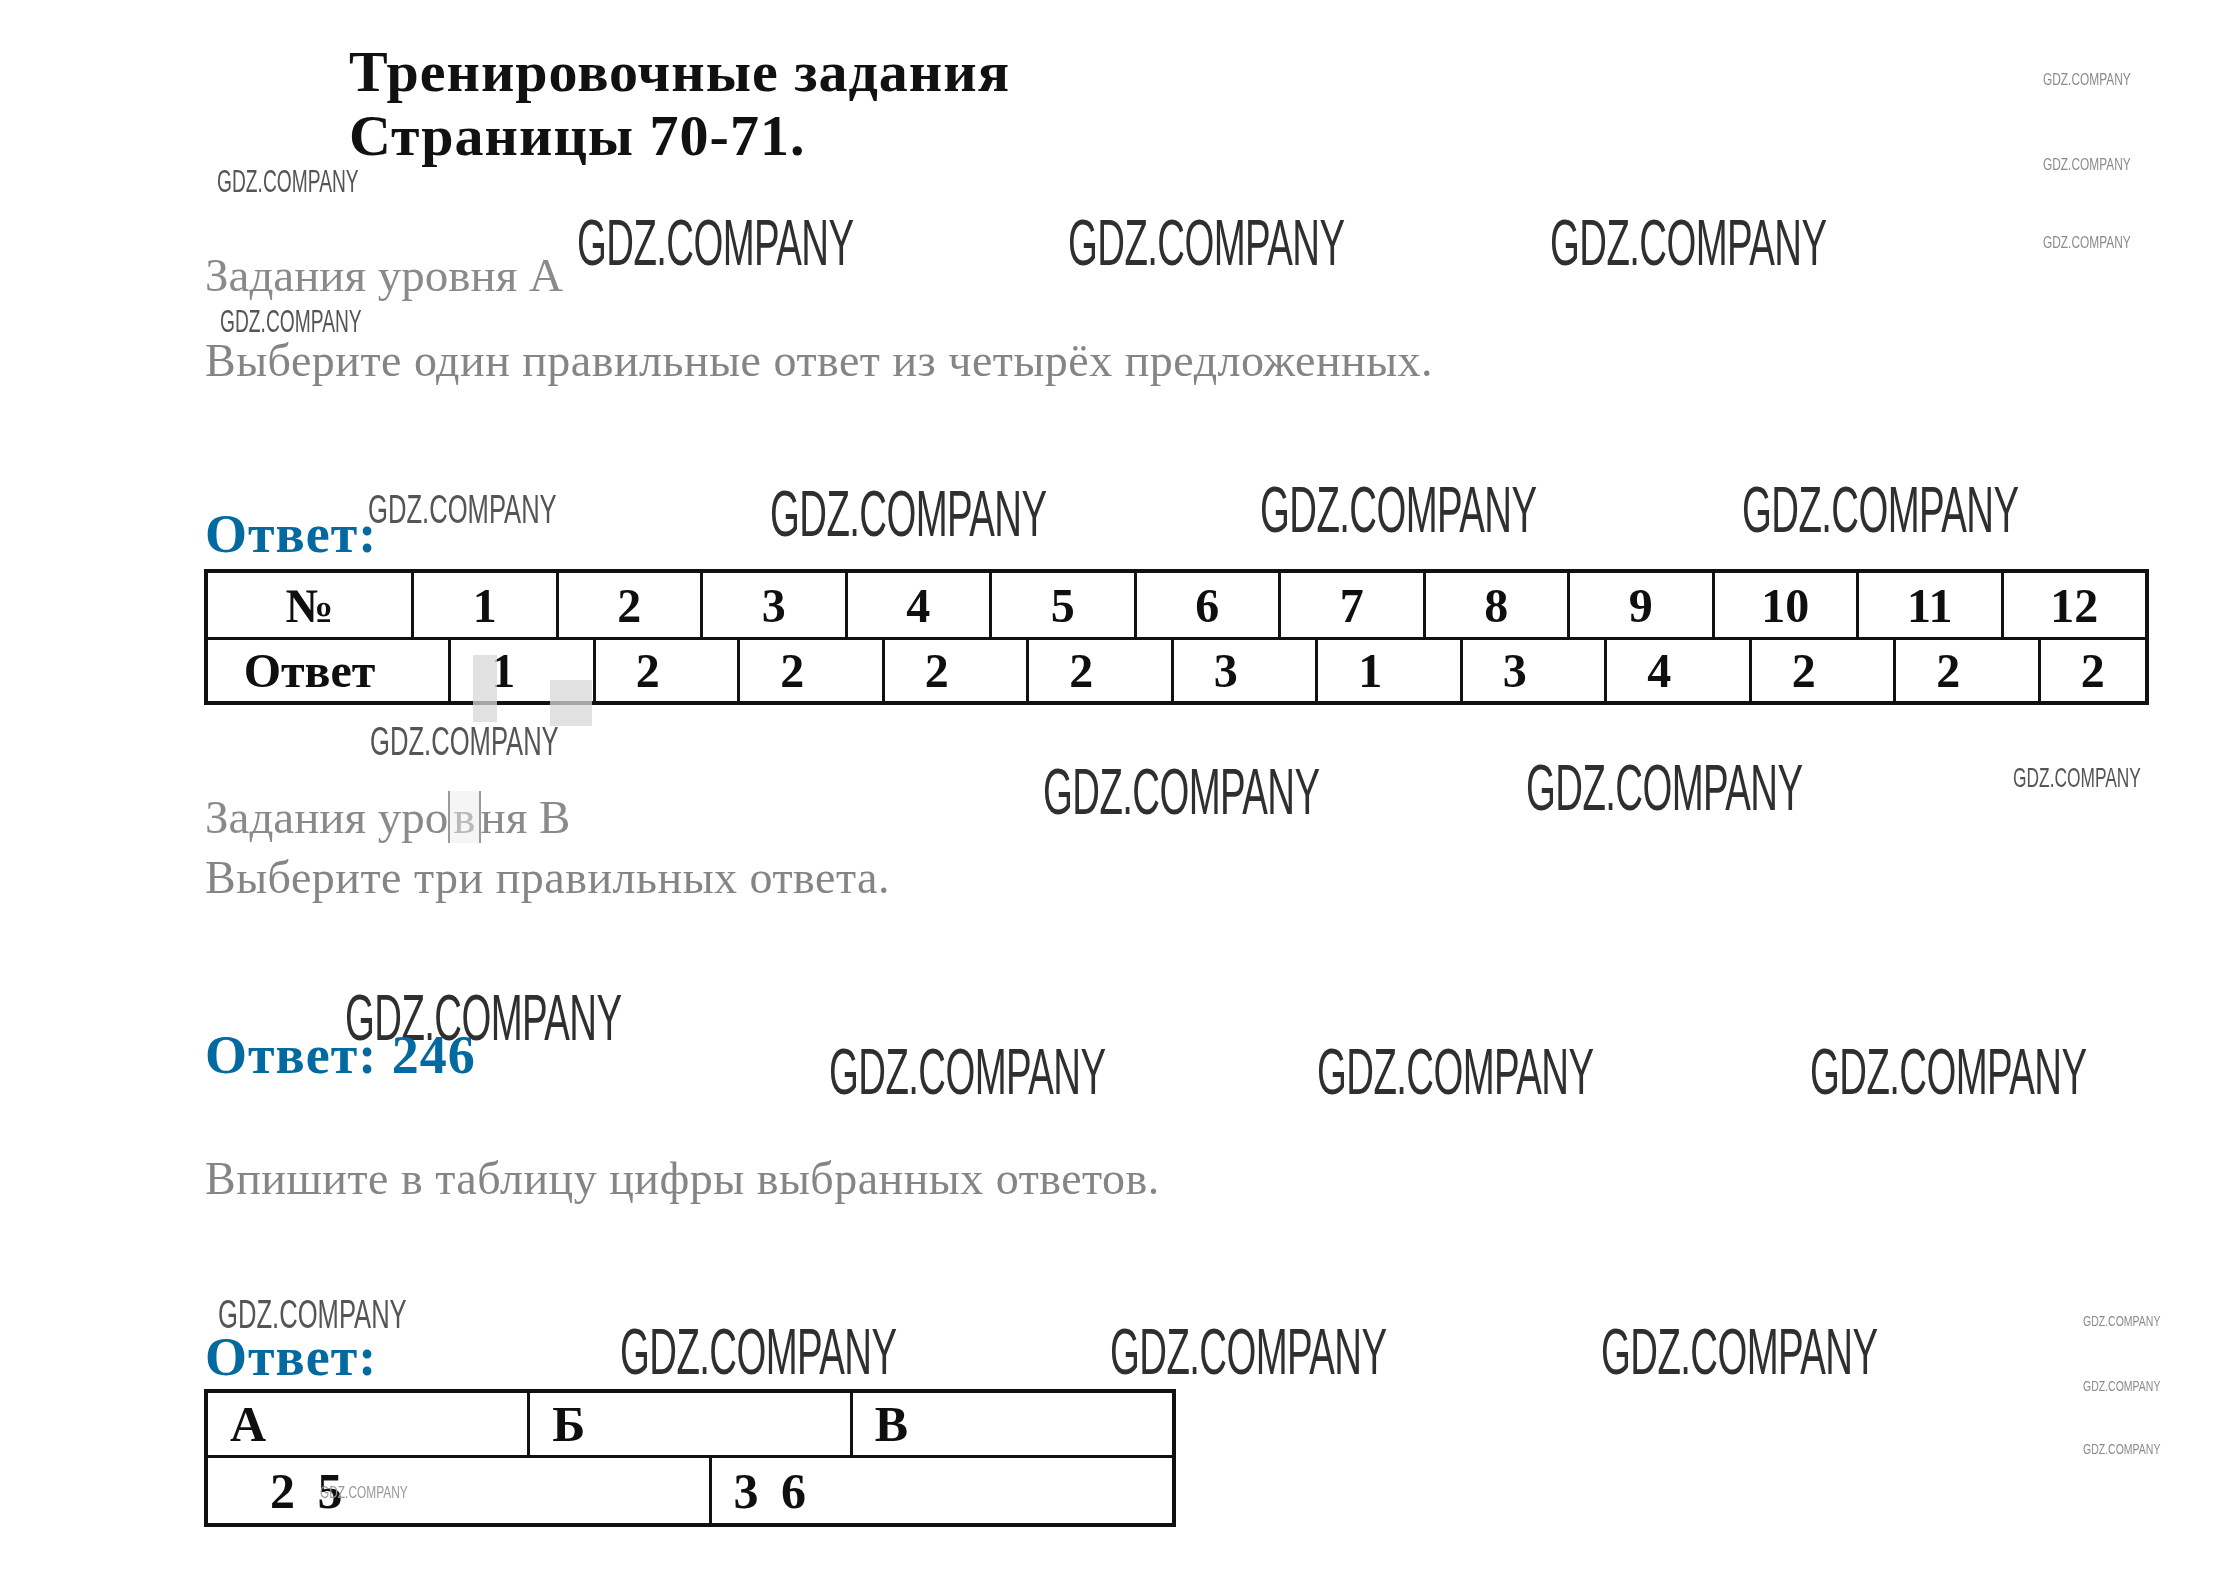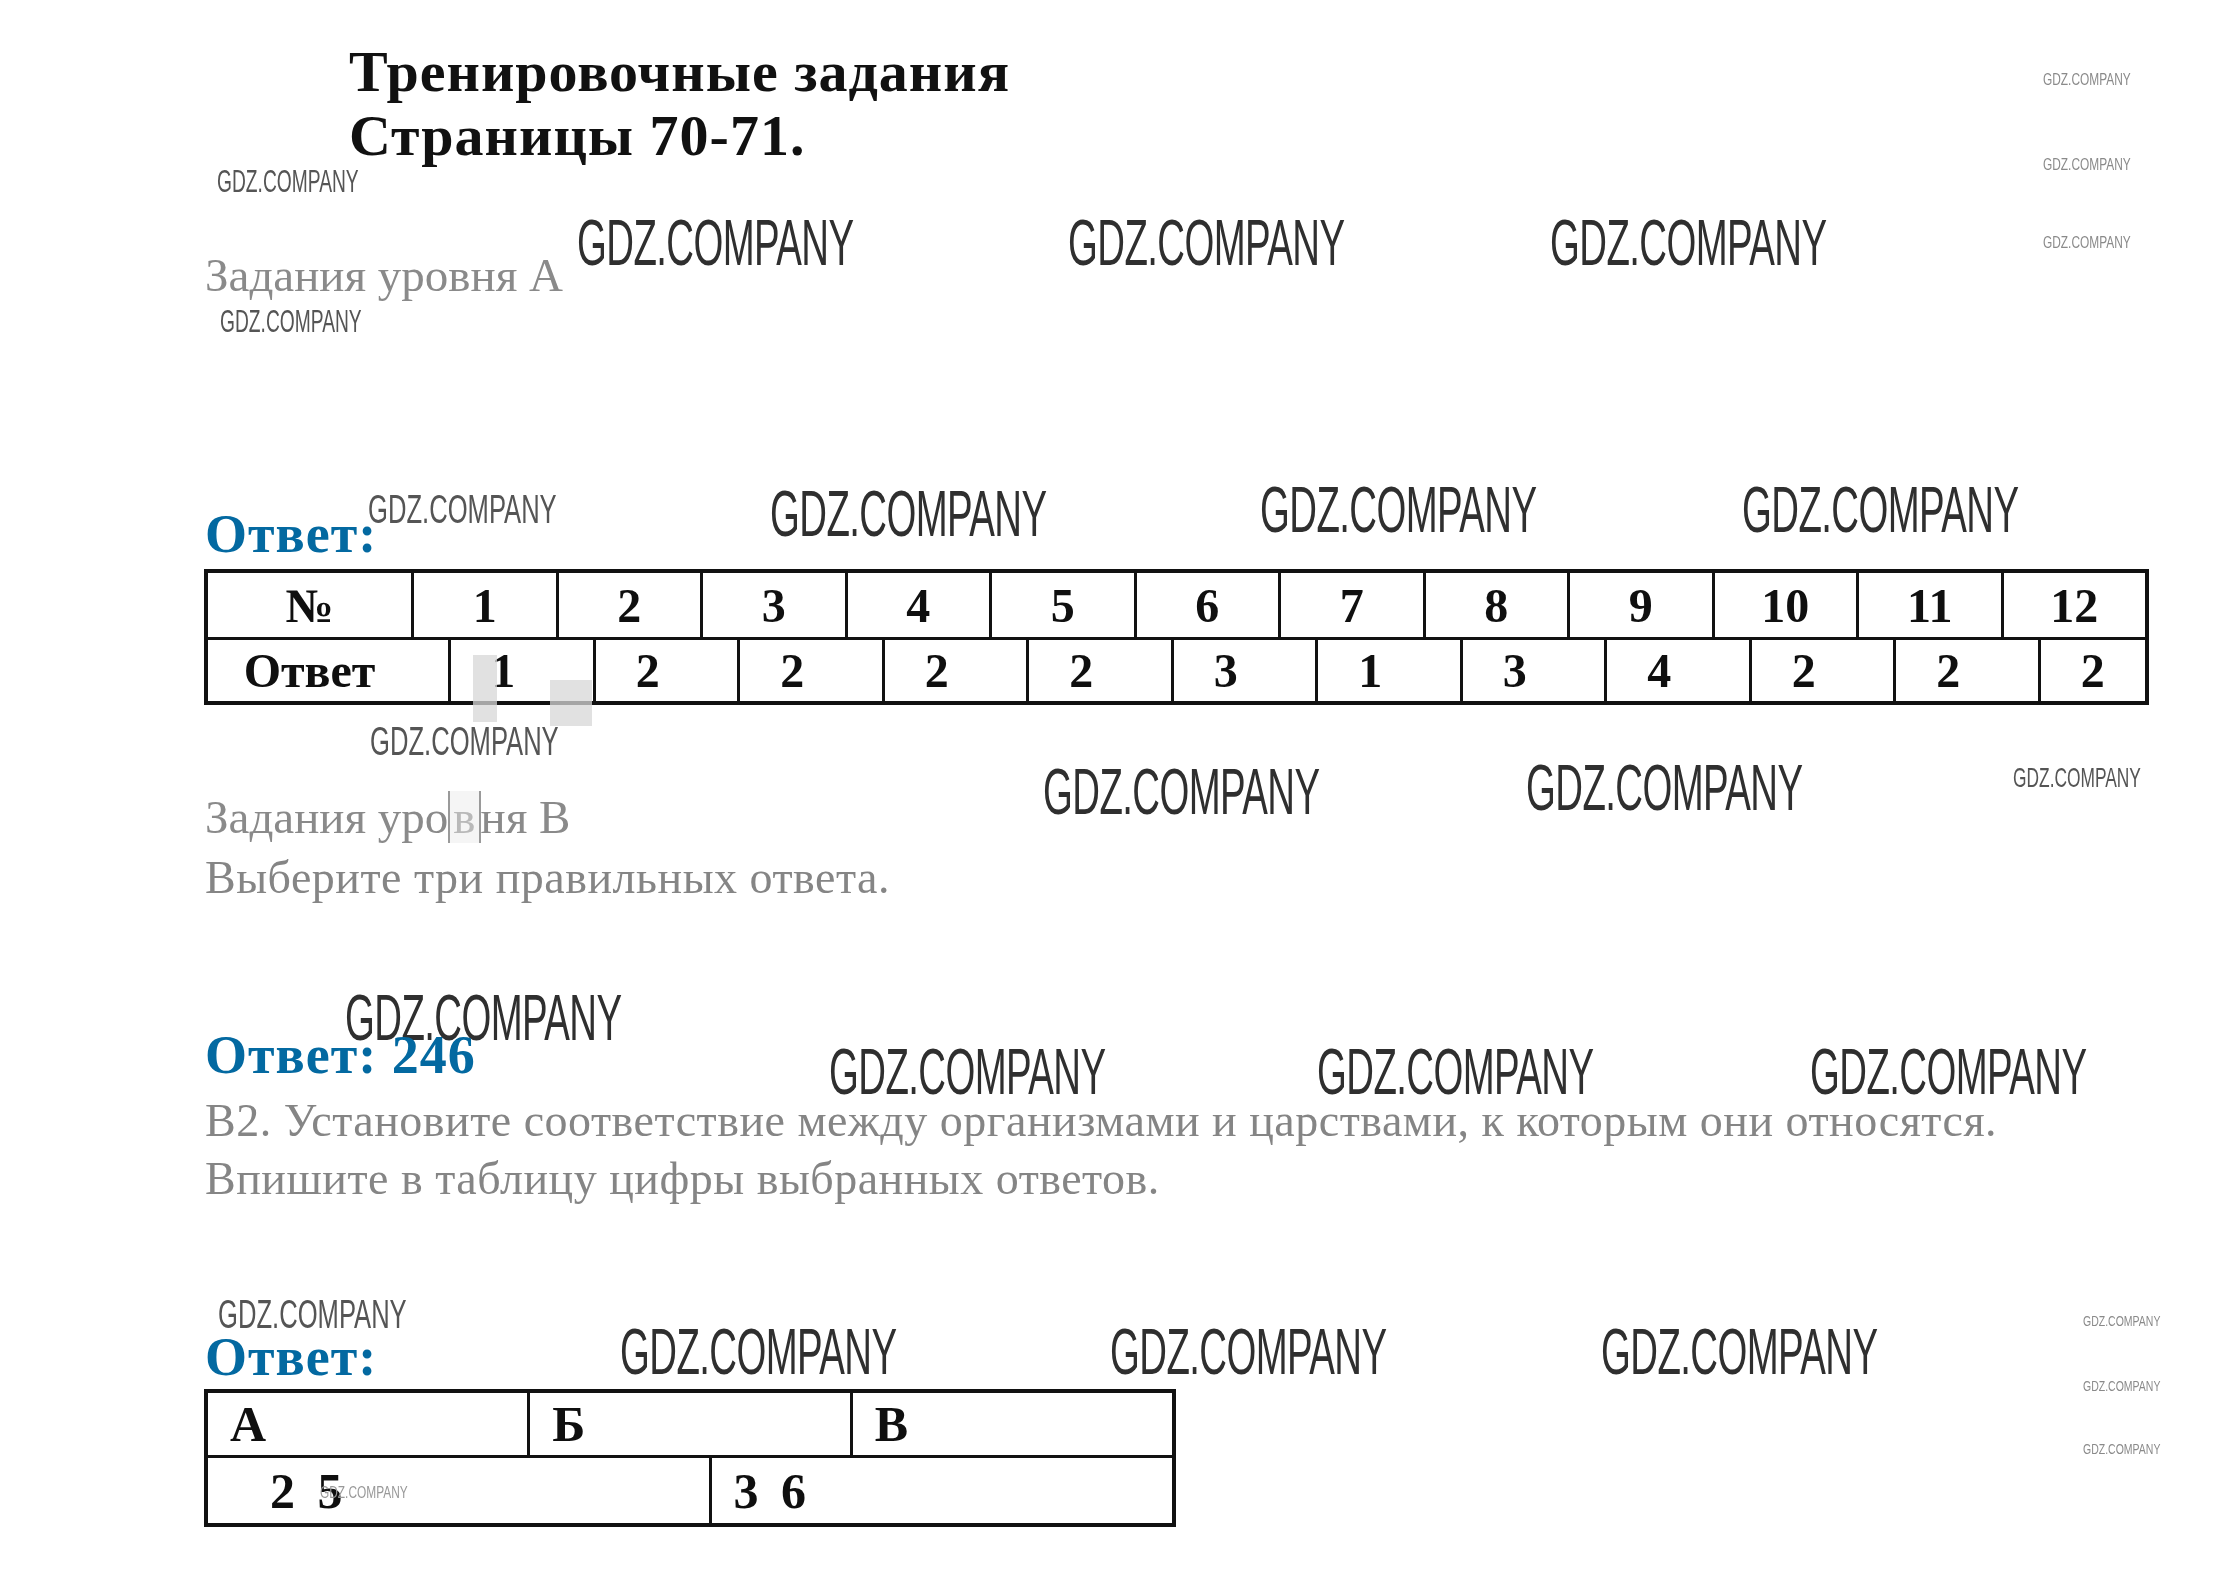--- a/index.html
+++ b/index.html
@@ -78,20 +78,21 @@
   <div class="wm wm-sm" style="left:217px; top:166px;">GDZ.COMPANY</div>
   <div class="wm wm-lg" style="left:577px;  top:211px;">GDZ.COMPANY</div>
   <div class="wm wm-lg" style="left:1068px; top:211px;">GDZ.COMPANY</div>
   <div class="wm wm-lg" style="left:1550px; top:211px;">GDZ.COMPANY</div>
   <div class="wm wm-xs" style="left:2043px; top:71px;">GDZ.COMPANY</div>
   <div class="wm wm-xs" style="left:2043px; top:156px;">GDZ.COMPANY</div>
   <div class="wm wm-xs" style="left:2043px; top:234px;">GDZ.COMPANY</div>
   <div class="wm wm-sm" style="left:220px; top:306px;">GDZ.COMPANY</div>
 
   <div class="abs gray" style="left:205px; top:248px;">Задания уровня А</div>
+  <div class="abs gray2" style="left:205px; top:334px;">Выберите один правильные ответ из четырёх предложенных.</div>
 
   <div class="wm wm-md" style="left:368px;  top:489px;">GDZ.COMPANY</div>
   <div class="wm wm-lg" style="left:770px;  top:482px;">GDZ.COMPANY</div>
   <div class="wm wm-lg" style="left:1260px; top:478px;">GDZ.COMPANY</div>
   <div class="wm wm-lg" style="left:1742px; top:478px;">GDZ.COMPANY</div>
 
   <div class="abs anslabel" style="left:205px; top:503px;">Ответ:</div>
 
   <div class="t1">
     <div class="row header">
@@ -140,21 +141,20 @@
   <div class="abs gray2" style="left:205px; top:851px;">Выберите три правильных ответа.</div>
 
   <div class="wm wm-lg" style="left:345px; top:986px;">GDZ.COMPANY</div>
 
   <div class="abs anslabel" style="left:205px; top:1024px;">Ответ: 246</div>
 
   <div class="wm wm-lg" style="left:829px;  top:1040px;">GDZ.COMPANY</div>
   <div class="wm wm-lg" style="left:1317px; top:1040px;">GDZ.COMPANY</div>
   <div class="wm wm-lg" style="left:1810px; top:1040px;">GDZ.COMPANY</div>
 
-  <div class="abs gray2" style="left:205px; top:1094px;">В2. Установите соответствие между организмами и царствами, к которым они относятся.</div>
   <div class="abs gray2" style="left:205px; top:1152px;">Впишите в таблицу цифры выбранных ответов.</div>
 
   <div class="wm wm-md" style="left:218px;  top:1294px;">GDZ.COMPANY</div>
   <div class="wm wm-lg" style="left:620px;  top:1320px;">GDZ.COMPANY</div>
   <div class="wm wm-lg" style="left:1110px; top:1320px;">GDZ.COMPANY</div>
   <div class="wm wm-lg" style="left:1601px; top:1320px;">GDZ.COMPANY</div>
   <div class="wm wm-xs" style="left:2083px; top:1313px; font-size:15px;">GDZ.COMPANY</div>
   <div class="wm wm-xs" style="left:2083px; top:1378px; font-size:15px;">GDZ.COMPANY</div>
   <div class="wm wm-xs" style="left:2083px; top:1441px; font-size:15px;">GDZ.COMPANY</div>
 

